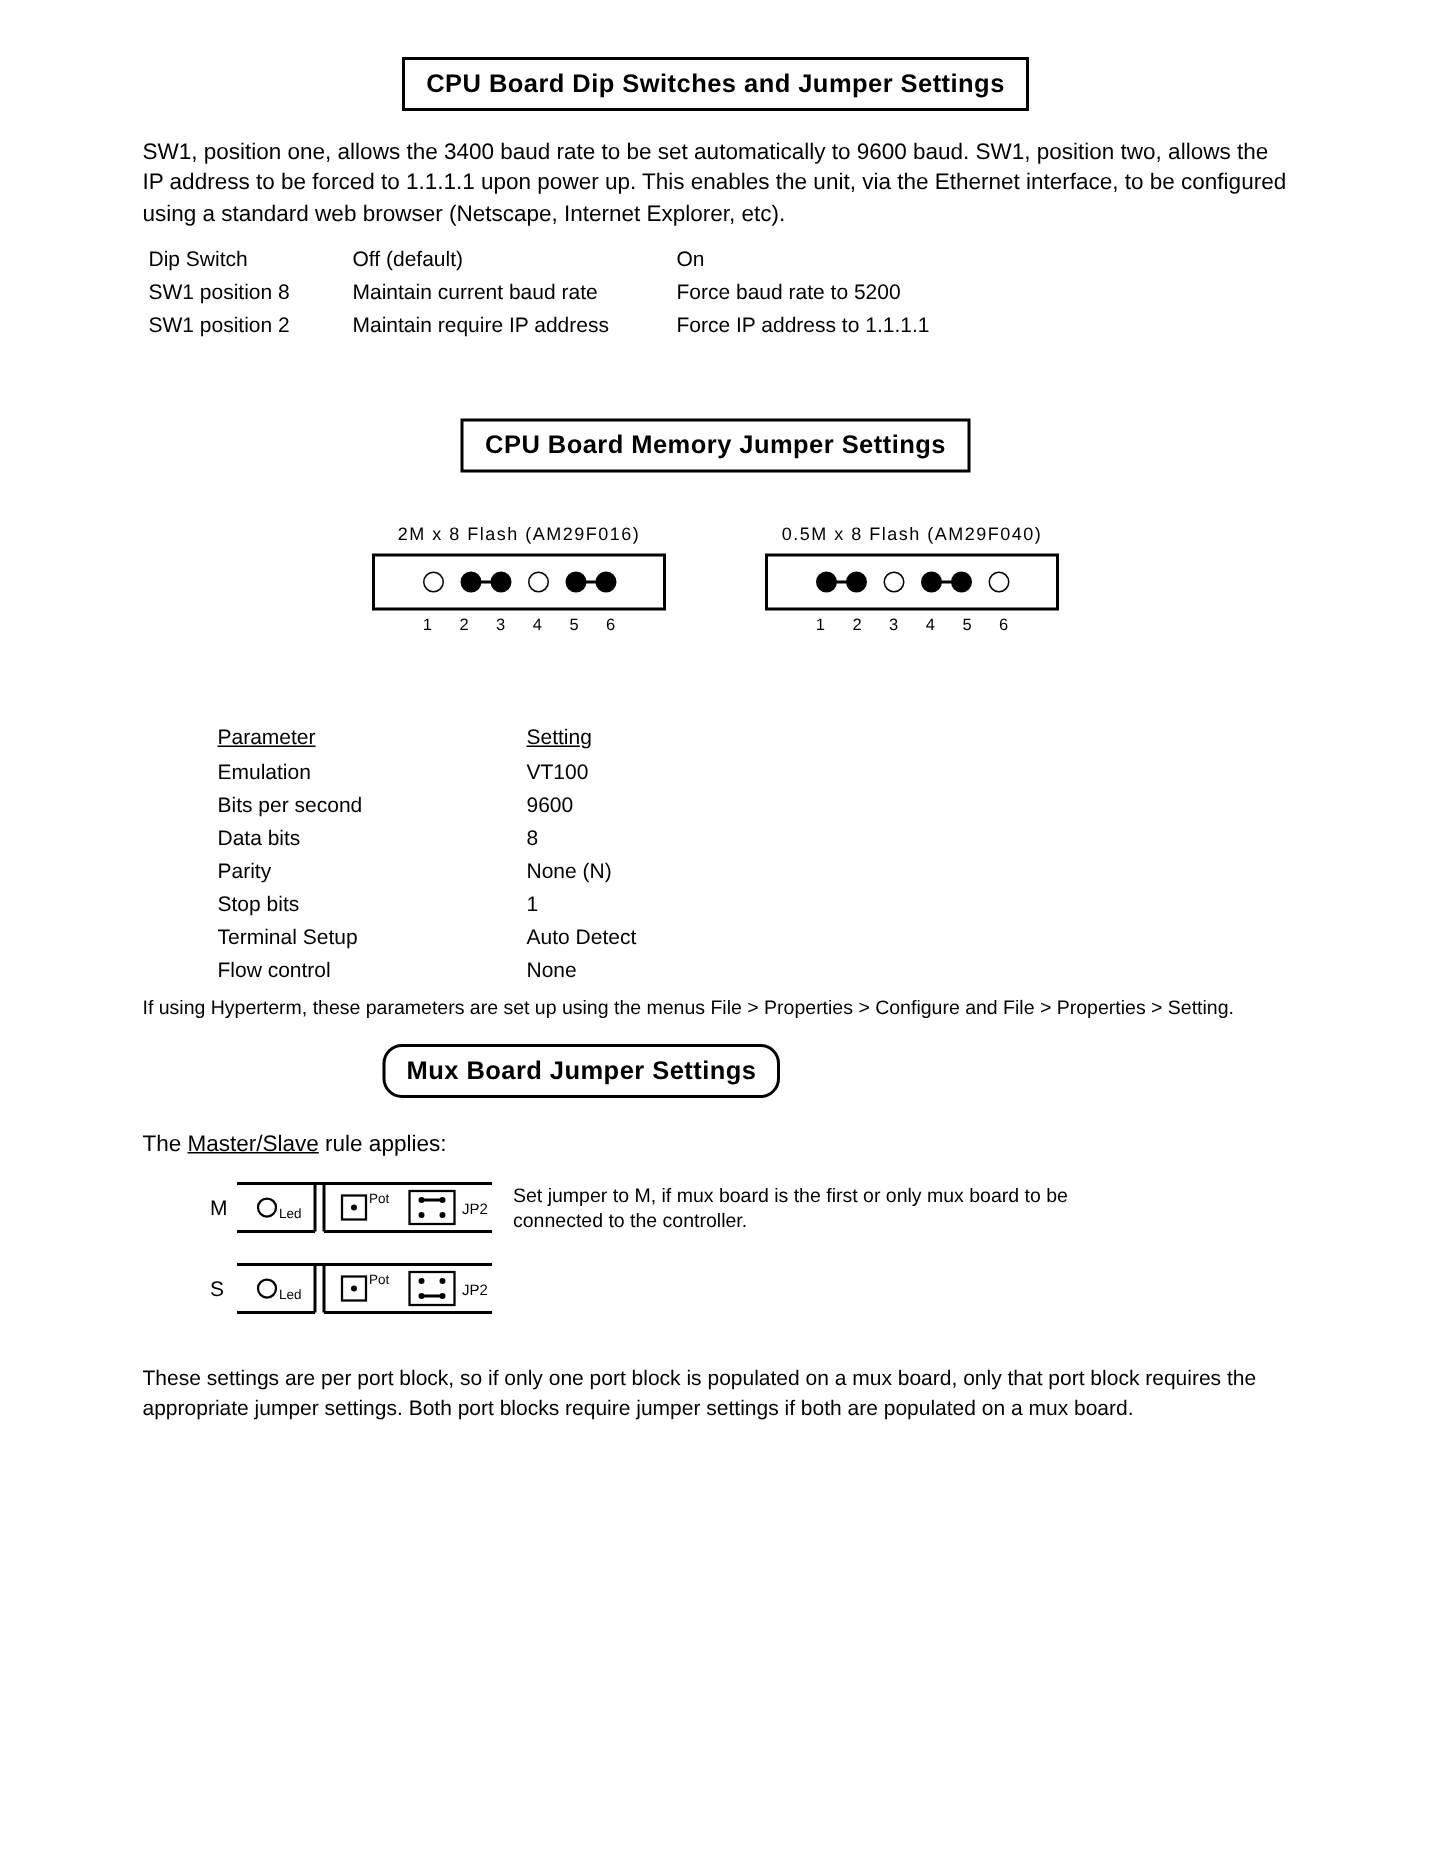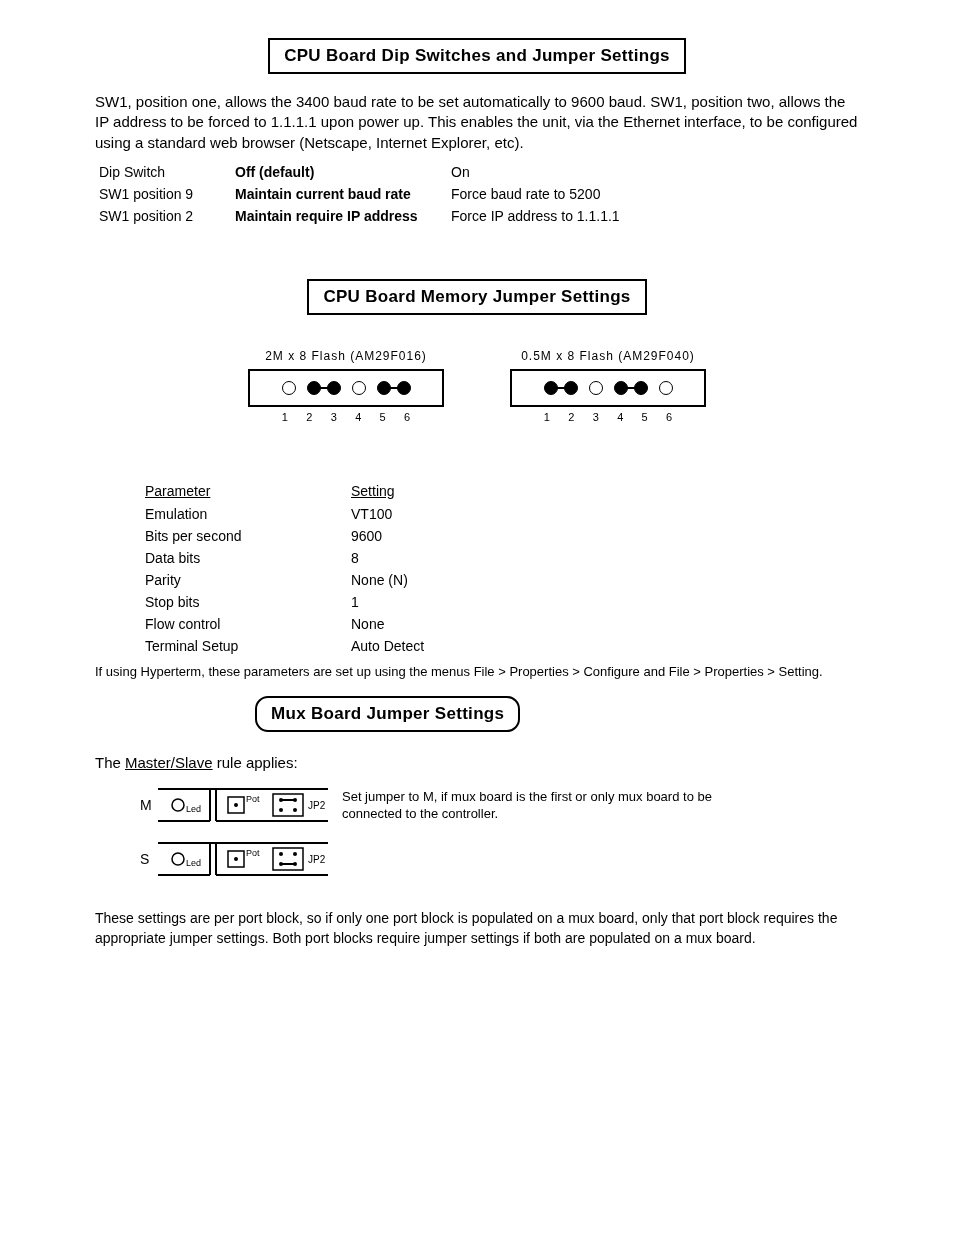--- a/index.html
+++ b/index.html
@@ -40,21 +40,21 @@
   table.dip {
     border-collapse: collapse;
     margin: 6px 0 4px 14px;
     font-size: 14px;
   }
   table.dip td {
     padding: 3px 26px 3px 0;
     white-space: nowrap;
   }
   table.dip td.c1 { min-width: 110px; }
-  table.dip td.c2 { min-width: 190px; font-weight: bold; }
+  table.dip td.c2 { min-width: 190px; }
   table.dip td.c3 { min-width: 190px; }
 
   
   .jp1-row {
     display: flex;
     justify-content: center;
     align-items: flex-start;
     gap: 66px;
     margin: 16px 0 4px 0;
   }
@@ -171,21 +171,21 @@
   <p class="body-text">SW1, position one, allows the 3400 baud rate to be set automatically to 9600 baud. SW1, position two, allows the IP address to be forced to 1.1.1.1 upon power up. This enables the unit, via the Ethernet interface, to be configured using a standard web browser (Netscape, Internet Explorer, etc).</p>
 
   <table class="dip">
     <tbody>
         <tr>
       <td class="c1">Dip Switch</td>
       <td class="c2">Off (default)</td>
       <td class="c3">On</td>
     </tr>
     <tr>
-      <td class="c1">SW1 position 9</td>
+      <td class="c1">SW1 position 8</td>
       <td class="c2">Maintain current baud rate</td>
       <td class="c3">Force baud rate to 5200</td>
     </tr>
     <tr>
       <td class="c1">SW1 position 2</td>
       <td class="c2">Maintain require IP address</td>
       <td class="c3">Force IP address to 1.1.1.1</td>
     </tr>
   </tbody>
     </table>
@@ -268,26 +268,26 @@
         </tr>
     <tr>
           <td class="c1">Parity</td>
           <td>None (N)</td>
         </tr>
     <tr>
           <td class="c1">Stop bits</td>
           <td>1</td>
         </tr>
     <tr>
+          <td class="c1">Terminal Setup</td>
+          <td>Auto Detect</td>
+        </tr>
+    <tr>
           <td class="c1">Flow control</td>
           <td>None</td>
-        </tr>
-    <tr>
-          <td class="c1">Terminal Setup</td>
-          <td>Auto Detect</td>
         </tr>
   </tbody>
     </table>
 
   <p class="note">If using Hyperterm, these parameters are set up using the menus  File &gt; Properties &gt; Configure  and File &gt; Properties &gt; Setting.</p>
 
   <div class="title-box" style="margin-left:170px; margin-right:auto; display:table; margin-top:10px;border-radius:13px;">Mux Board Jumper Settings</div>
 
   <div class="section-rule">
     <span>The </span><span class="uline">Master/Slave</span><span> rule applies:</span>

